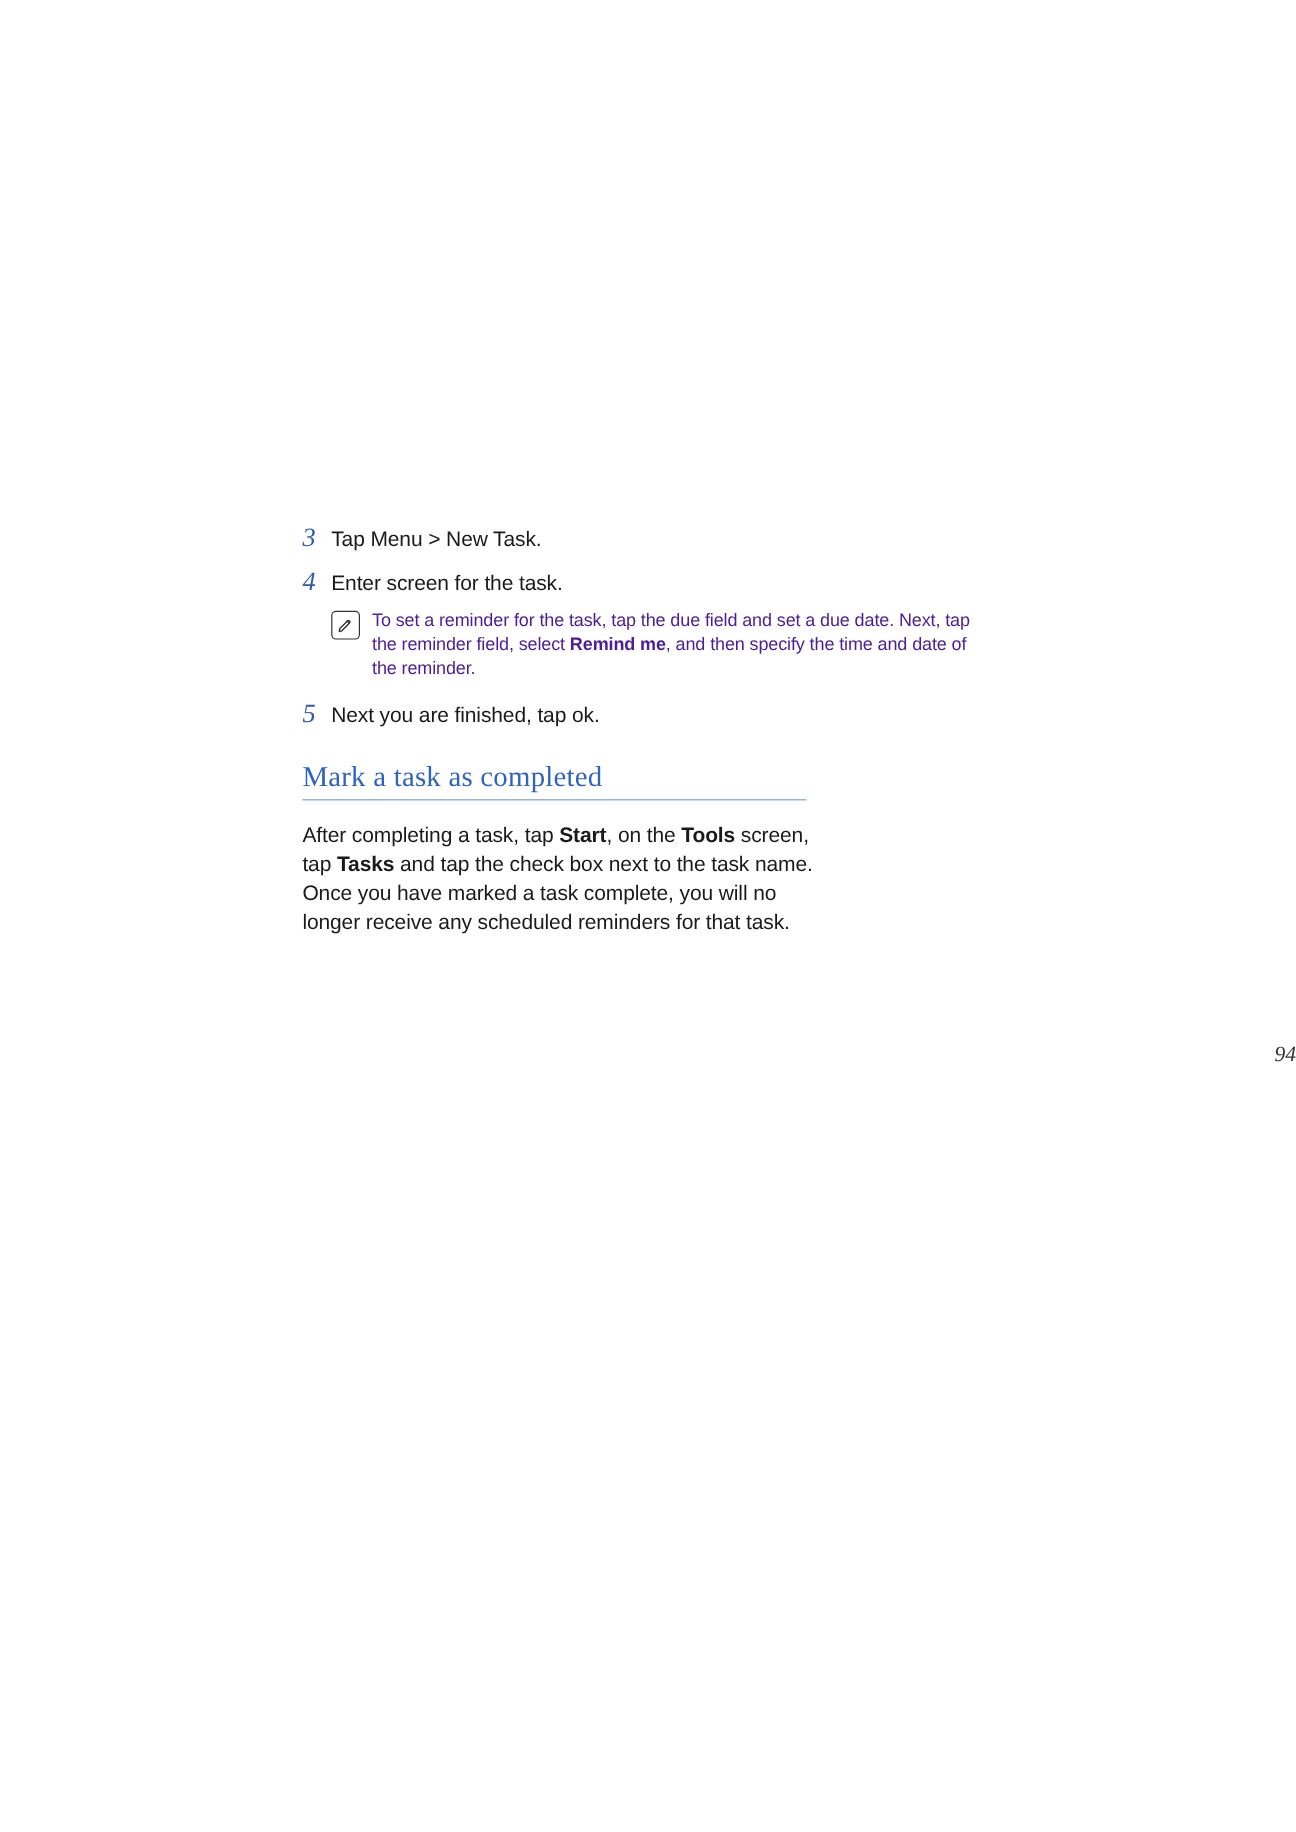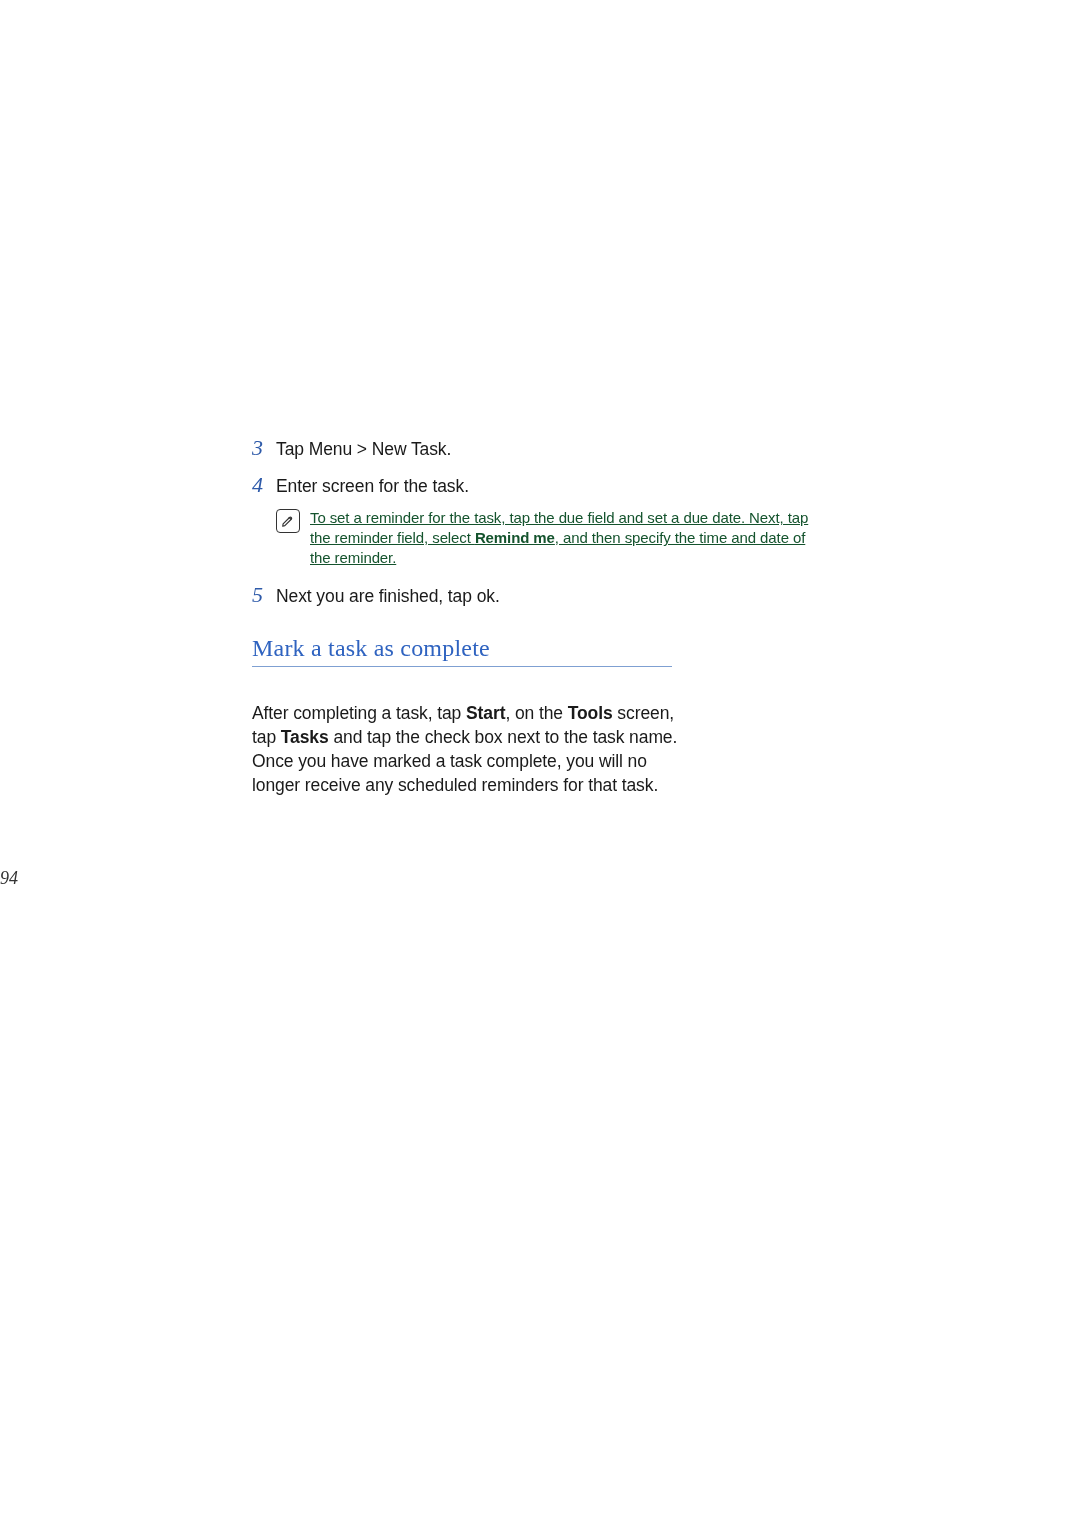--- a/index.html
+++ b/index.html
@@ -55,54 +55,53 @@
     border: 1.4px solid #333;
     border-radius: 4px;
     display: flex;
     align-items: center;
     justify-content: center;
     margin-top: 1px;
   }
   .note-text {
     font-size: 15px;
     line-height: 1.33;
-    color: #14532d;
+    color: #4c1d95;
     letter-spacing: -0.1px;
-    text-decoration: underline;
   }
   .note-text b { font-weight: 700; }
 
   .section {
     margin-top: 26px;
   }
   .section-title {
     font-family: Georgia, "Times New Roman", serif;
     font-size: 24px;
     color: #2f63c0;
     font-weight: 400;
     letter-spacing: 0.2px;
     padding-bottom: 4px;
     border-bottom: 1px solid #7fa0d2;
     width: 420px;
   }
   .section-para {
-    margin-top: 34px;
+    margin-top: 17px;
     font-size: 17.5px;
     line-height: 1.38;
     color: #1a1a1a;
     max-width: 440px;
     letter-spacing: -0.1px;
   }
   .section-para b { font-weight: 700; }
 
   .page-number {
     position: absolute;
     bottom: 662px; 
     left: 0; right: 0;
-    text-align: left;
+    text-align: right;
     font-family: Georgia, "Times New Roman", serif;
     font-style: italic;
     font-size: 18px;
     color: #333;
   }
   
   .page-number { bottom: auto; top: 868px; }
 
   
   [data-bind]:empty::before { content: ""; }
@@ -137,20 +136,20 @@
   </div>
 
   <div class="step-row">
     <div class="step-num" data-bind="steps.s5.num">5</div>
     <div class="step-body">
       <span data-bind="steps.s5.pre">Next you are finished, tap </span><b data-bind="steps.s5.b1">ok</b><span data-bind="steps.s5.post">.</span>
     </div>
   </div>
 
   <div class="section">
-    <div class="section-title" data-bind="section.title">Mark a task as complete</div>
+    <div class="section-title" data-bind="section.title">Mark a task as completed</div>
     <div class="section-para">
       <span data-bind="section.para_pre">After completing a task, tap </span><b data-bind="section.para_b1">Start</b><span data-bind="section.para_mid1">, on the </span><b data-bind="section.para_b2">Tools</b><span data-bind="section.para_mid2"> screen, tap </span><b data-bind="section.para_b3">Tasks</b><span data-bind="section.para_post"> and tap the check box next to the task name. Once you have marked a task complete, you will no longer receive any scheduled reminders for that task.</span>
     </div>
   </div>
 
   <div class="page-number" data-bind="page_number">94</div>
 </div>
 
 </body></html>

